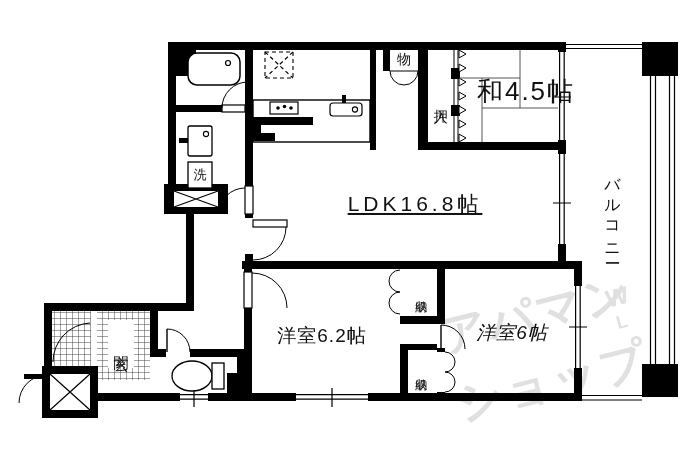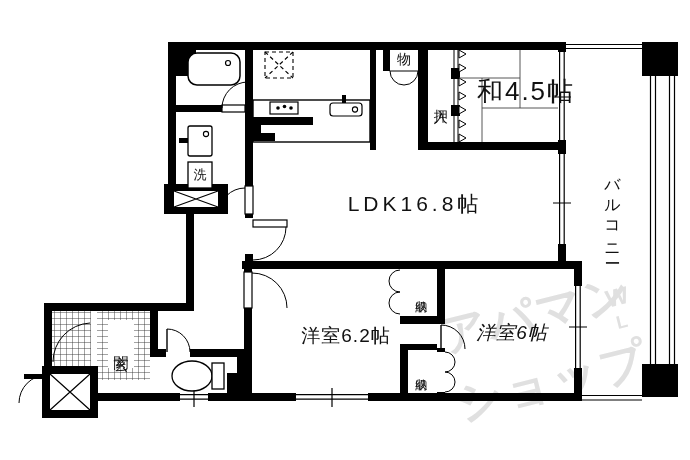--- a/index.html
+++ b/index.html
@@ -217,23 +217,23 @@
       <ellipse cx="192" cy="376" rx="20" ry="15"></ellipse>
       <rect x="212" y="363" width="12" height="26"></rect>
     </g>
 
     <g>
       <rect x="50" y="374" width="40" height="36" fill="#fff"></rect>
       <path d="M50,374 L90,410 M90,374 L50,410" stroke="#000" stroke-width="1.2"></path>
     </g>
   </svg>
 
-  <div class="label" style="left:415px;top:204px;font-size:21px;letter-spacing:4px;">LDK16.8帖</div>
+  <div class="label" style="left:415px;top:204px;font-size:21px;letter-spacing:4px;text-decoration:underline;">LDK16.8帖</div>
   <div class="label" style="left:506px;top:92px;font-size:26px;letter-spacing:2px;margin-left:20px;">和4.5帖</div>
-  <div class="label" style="left:322px;top:336px;font-size:19px;letter-spacing:1px;margin-left:24px;">洋室6.2帖</div>
+  <div class="label" style="left:322px;top:336px;font-size:19px;letter-spacing:1px;">洋室6.2帖</div>
   <div class="label" style="left:512px;top:333px;font-size:19px;letter-spacing:1px;font-style:italic;">洋室6帖</div>
   <div class="label vlabel" style="left:612px;top:213px;font-size:16px;letter-spacing:4px;">バルコニー</div>
   <div class="label vlabel" style="left:121px;top:344px;font-size:15px;">玄関</div>
   <div class="label" style="left:404px;top:59px;font-size:14px;">物</div>
   <div class="label vlabel" style="left:441px;top:98px;font-size:14px;">押入</div>
   <div class="label vlabel" style="left:421px;top:291px;font-size:12px;">収納</div>
   <div class="label vlabel" style="left:421px;top:369px;font-size:12px;">収納</div>
   <div class="label" style="left:200px;top:175px;font-size:13px;">洗</div>
 </div>
 

